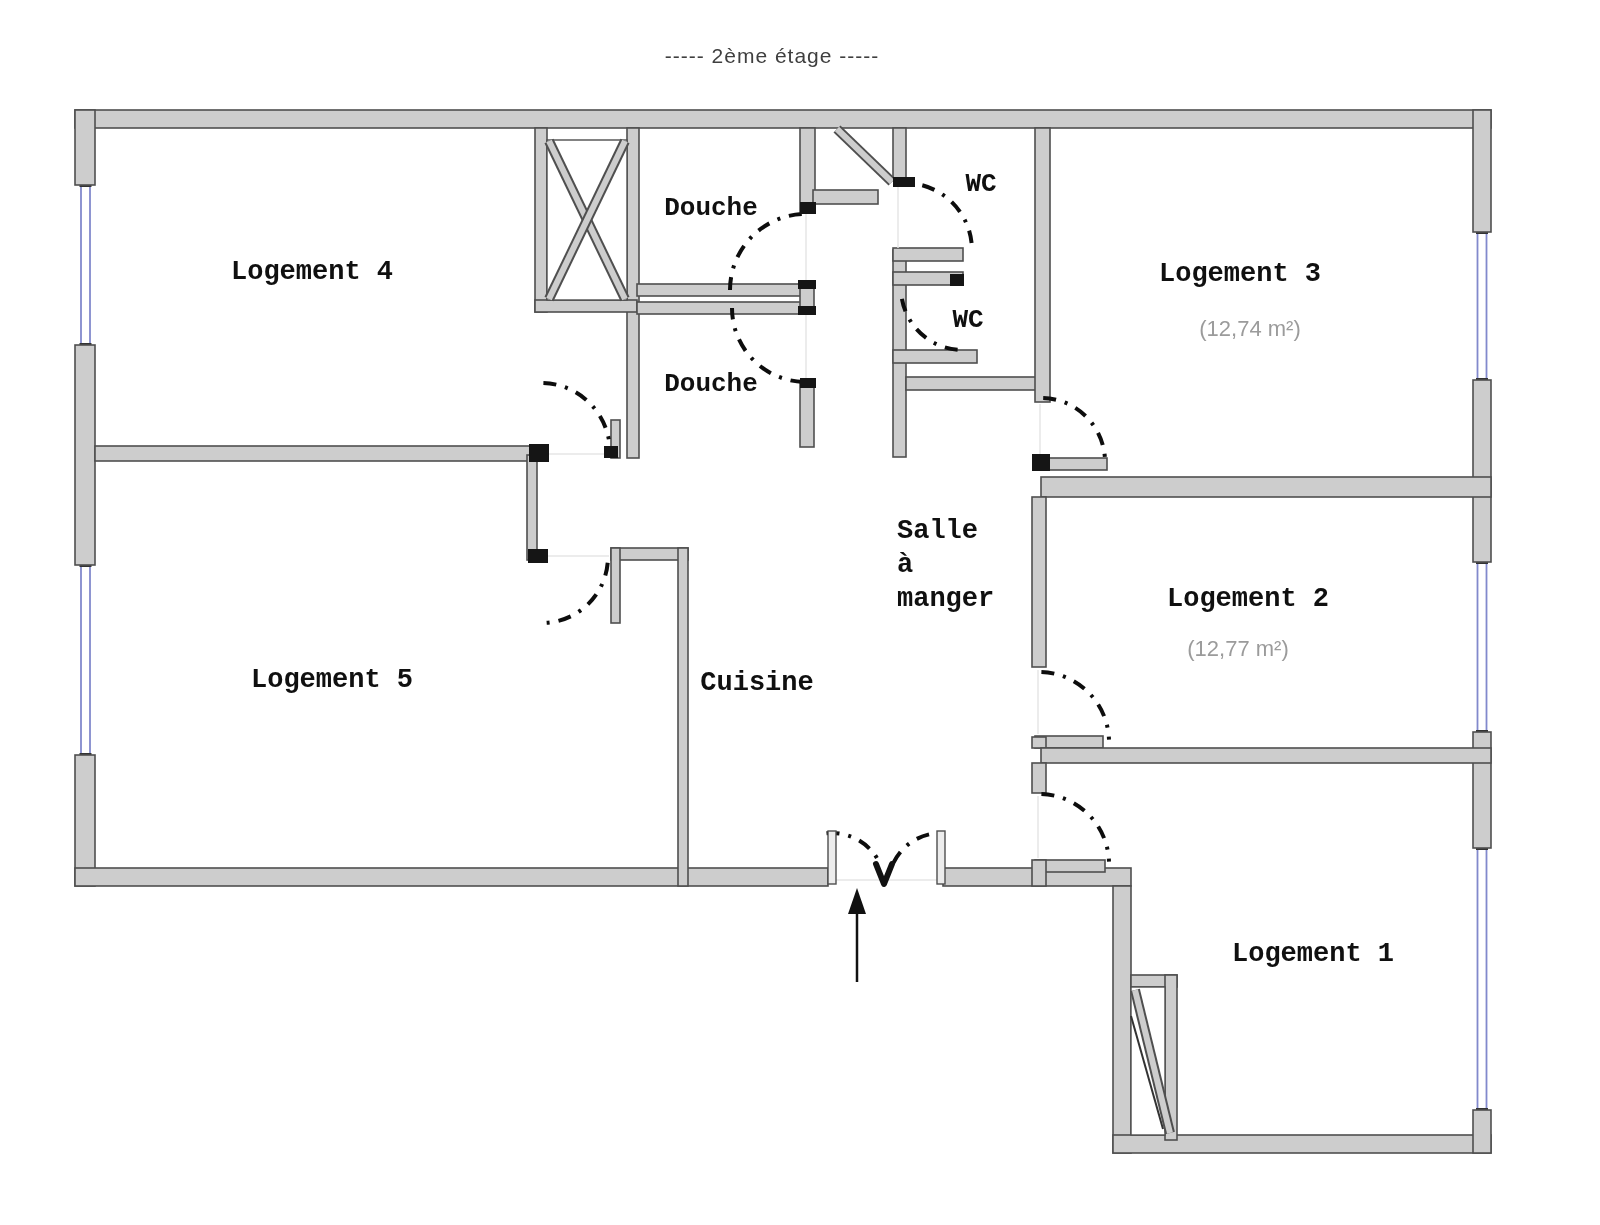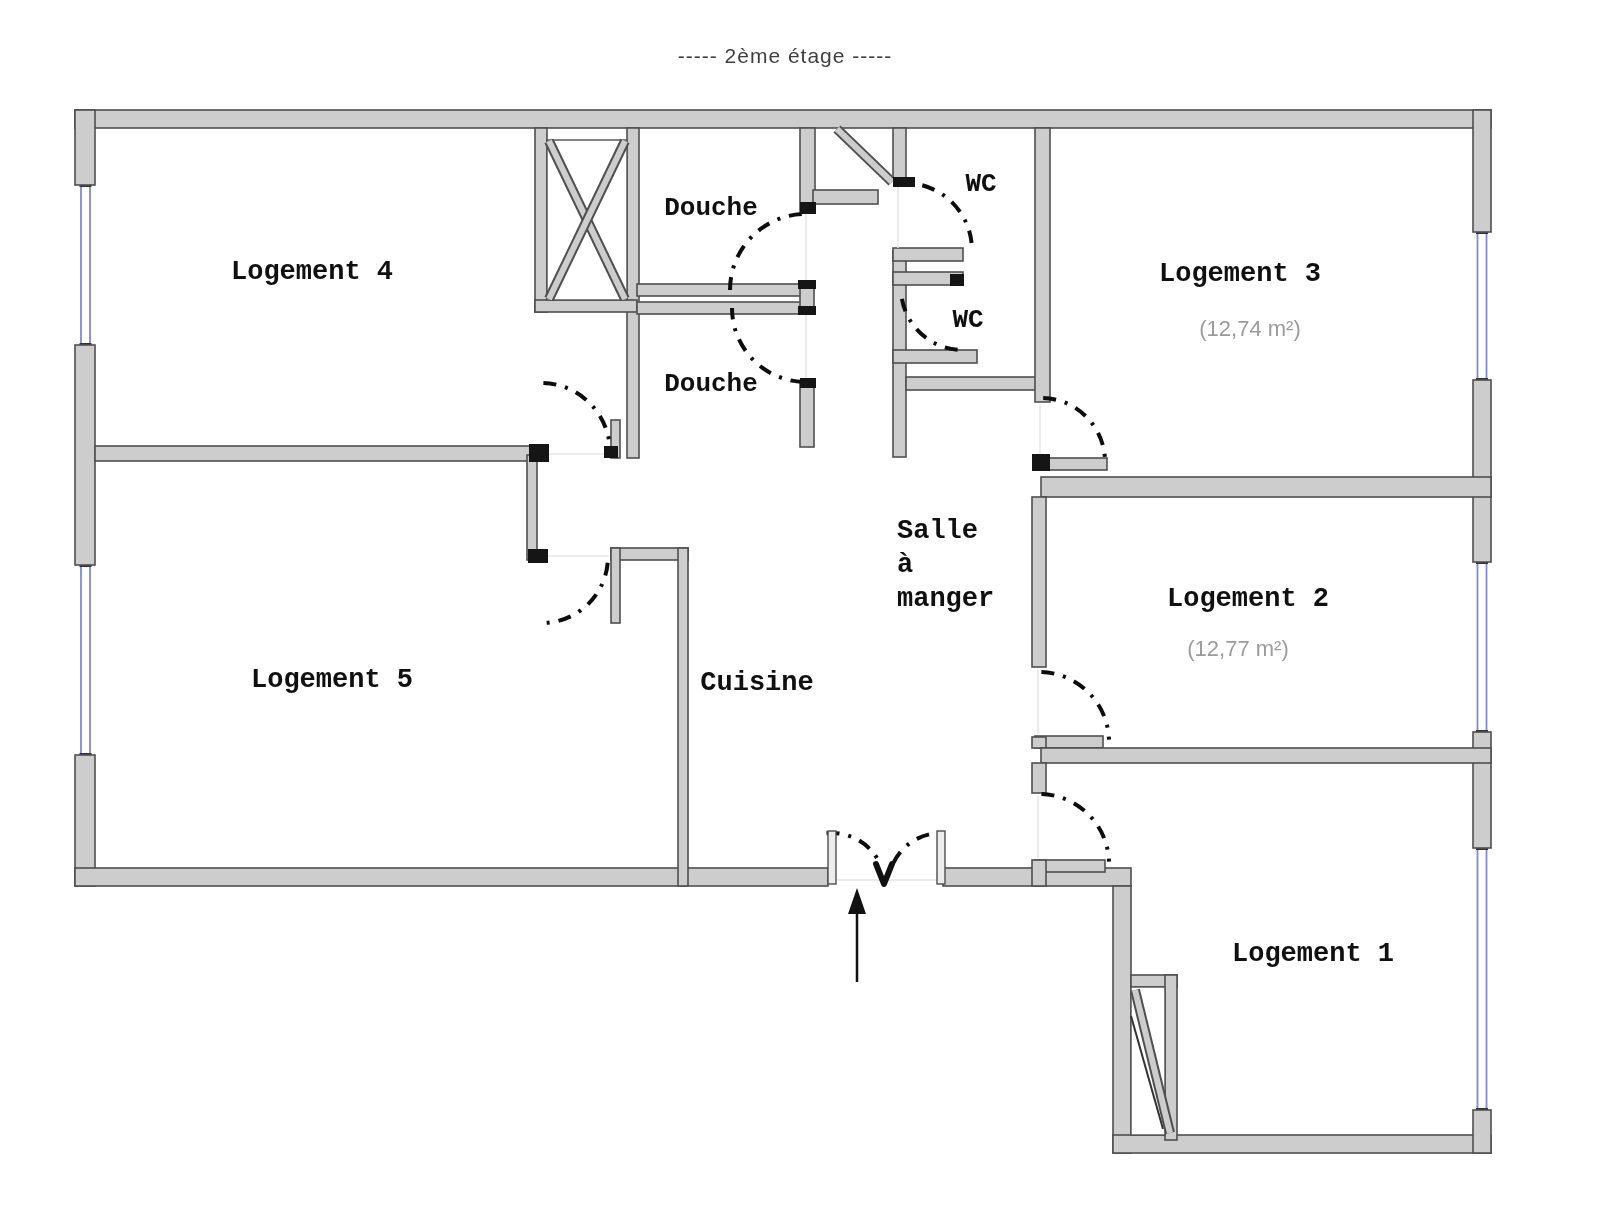--- a/index.html
+++ b/index.html
@@ -1,18 +1,18 @@
 <!DOCTYPE html>
 <html><head>
 <meta charset="utf-8">
 <style>
   html,body{margin:0;padding:0;background:#ffffff;}
   #stage{position:relative;width:1600px;height:1225px;background:#ffffff;overflow:hidden;
          font-family:"Liberation Sans",sans-serif;}
-  #floor-title{position:absolute;left:13px;top:44px;width:1544px;text-align:center;
+  #floor-title{position:absolute;left:0;top:44px;width:1544px;text-align:center;
          font-size:21px;color:#3f3f3f;letter-spacing:1px;}
   svg text{font-family:"Liberation Mono","DejaVu Sans Mono",monospace;font-weight:700;fill:#101010;}
   svg text.area{font-family:"Liberation Sans","DejaVu Sans",sans-serif;font-weight:400;fill:#9b9b9b;}
 </style>
 </head>
 <body>
 
 <div id="stage">
   <div id="floor-title">-----   2ème étage   -----</div>
   <svg id="plan" width="1600" height="1225" viewBox="0 0 1600 1225" xmlns="http://www.w3.org/2000/svg">

